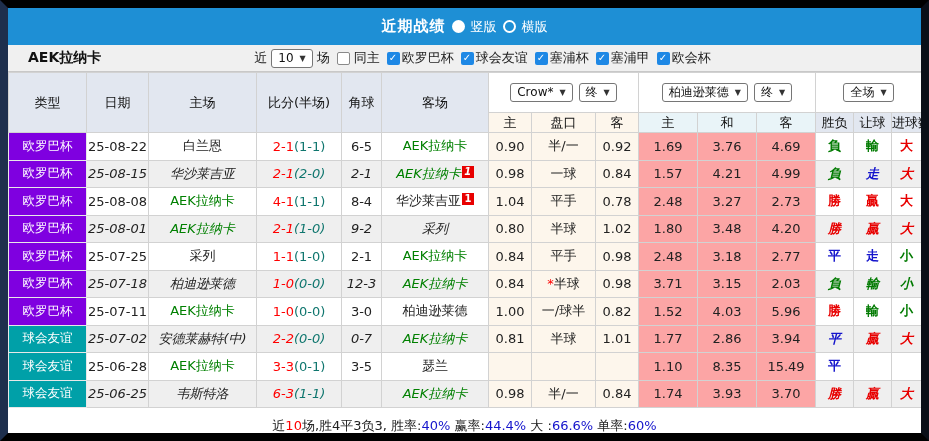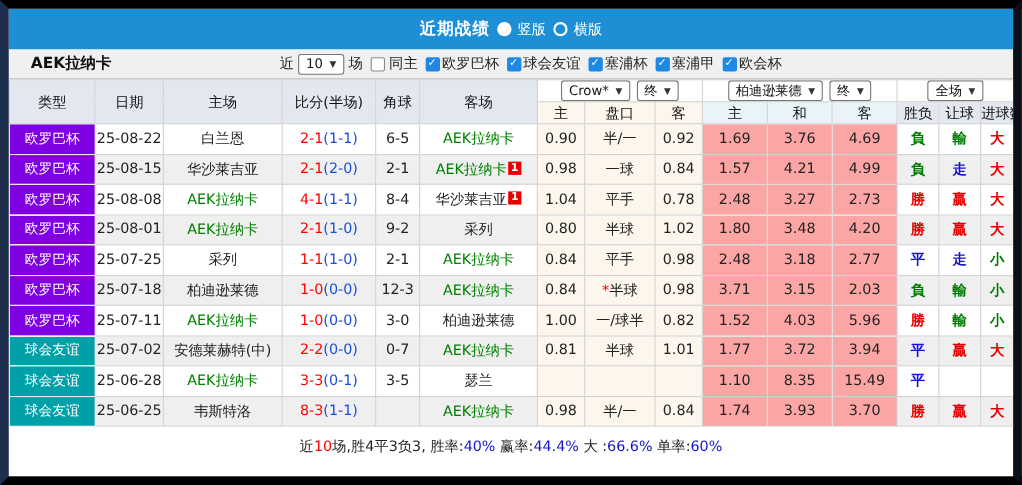--- a/index.html
+++ b/index.html
@@ -28,36 +28,36 @@
   .cb { width:13px; height:13px; display:inline-block; border-radius:2px; margin:0 2px 0 7px; position:relative; cursor:pointer; flex:none; }
   .cb.on  { background:#1E88E5; }
   .cb.on::after { content:"✓"; color:#fff; font-size:10px; font-weight:bold; position:absolute; left:2px; top:0; }
   .cb.off { background:#fff; border:1px solid #8A8A8A; margin-right:4px; }
   .cb-label { cursor:pointer; }
 
   table { border-collapse:collapse; table-layout:fixed; width:913px; font-size:13px; color:#222; }
   th,td { border:1px solid #D2D2D2; text-align:center; overflow:hidden; white-space:nowrap; padding:0; }
   thead th { font-weight:normal; color:#111; }
   .h-static { background:#E2E7F0; }
-  .h-drop   { background:#fff; height:20px; }
+  .h-drop   { background:#fff; height:40px; }
   .h-sub    { height:20px; }
   .tint-cream { background:#FDF6EC; }
   .tint-blue  { background:#E9F4F8; }
   .tint-plain { background:#E2E7F0; }
 
   tbody tr { height:27.5px; }
-  td.alt { background:#EFEFEF; }
+  td.alt { background:#EFEFEF;font-style:italic; }
   td.cream { background:#FDF6EC; }
   td.blue  { background:#fca5a5; }
   td.league { color:#fff; font-size:12.5px; border-color:#E8E8E8; }
   .hl { color:#008000; }
   .badge1 { display:inline-block; background:#E80000; color:#fff; font-size:10px; font-weight:bold;
             width:12px; height:12px; line-height:12px; vertical-align:3px; margin-left:1px; }
   .ft { color:#FF0000; }
-  .ht { color:#1d4ed8; }
+  .ht { color:#0f766e; }
   .star { color:#FF0000; }
   td b.res { font-weight:bold; }
 
   .footer { height:44px; background:#fff; display:flex; justify-content:center; align-items:flex-start;
             padding-top:9px; font-size:13px; color:#222; }
 </style>
 </head>
 <body>
 
 <div class="frame">
@@ -277,21 +277,21 @@
           <td class="league" style="background: rgb(0, 160, 168);">球会友谊</td>
           <td class="alt">25-07-02</td>
           <td class="alt"><span>安德莱赫特(中)</span></td>
           <td class="alt"><span class="ft">2-2</span><span class="ht">(0-0)</span></td>
           <td class="alt">0-7</td>
           <td class="alt"><span class="hl">AEK拉纳卡</span></td>
           <td class="cream">0.81</td>
           <td class="cream"><span>半球</span></td>
           <td class="cream">1.01</td>
           <td class="blue">1.77</td>
-          <td class="blue">3.72</td>
+          <td class="blue">2.86</td>
           <td class="blue">3.94</td>
           <td class="alt"><b class="res" style="color: rgb(20, 20, 204);">平</b></td>
           <td class="alt"><b class="res" style="color: rgb(232, 0, 0);">贏</b></td>
           <td class="alt"><b class="res" style="color: rgb(232, 0, 0);">大</b></td>
         </tr>
         <tr>
           <td class="league" style="background: rgb(0, 160, 168);">球会友谊</td>
           <td>25-06-28</td>
           <td><span class="hl">AEK拉纳卡</span></td>
           <td><span class="ft">3-3</span><span class="ht">(0-1)</span></td>
@@ -304,21 +304,21 @@
           <td class="blue">8.35</td>
           <td class="blue">15.49</td>
           <td><b class="res" style="color: rgb(20, 20, 204);">平</b></td>
           <td></td>
           <td></td>
         </tr>
         <tr>
           <td class="league" style="background: rgb(0, 160, 168);">球会友谊</td>
           <td class="alt">25-06-25</td>
           <td class="alt"><span>韦斯特洛</span></td>
-          <td class="alt"><span class="ft">8-3</span><span class="ht">(1-1)</span></td>
+          <td class="alt"><span class="ft">6-3</span><span class="ht">(1-1)</span></td>
           <td class="alt"></td>
           <td class="alt"><span class="hl">AEK拉纳卡</span></td>
           <td class="cream">0.98</td>
           <td class="cream"><span>半/一</span></td>
           <td class="cream">0.84</td>
           <td class="blue">1.74</td>
           <td class="blue">3.93</td>
           <td class="blue">3.70</td>
           <td class="alt"><b class="res" style="color: rgb(232, 0, 0);">勝</b></td>
           <td class="alt"><b class="res" style="color: rgb(232, 0, 0);">贏</b></td>

